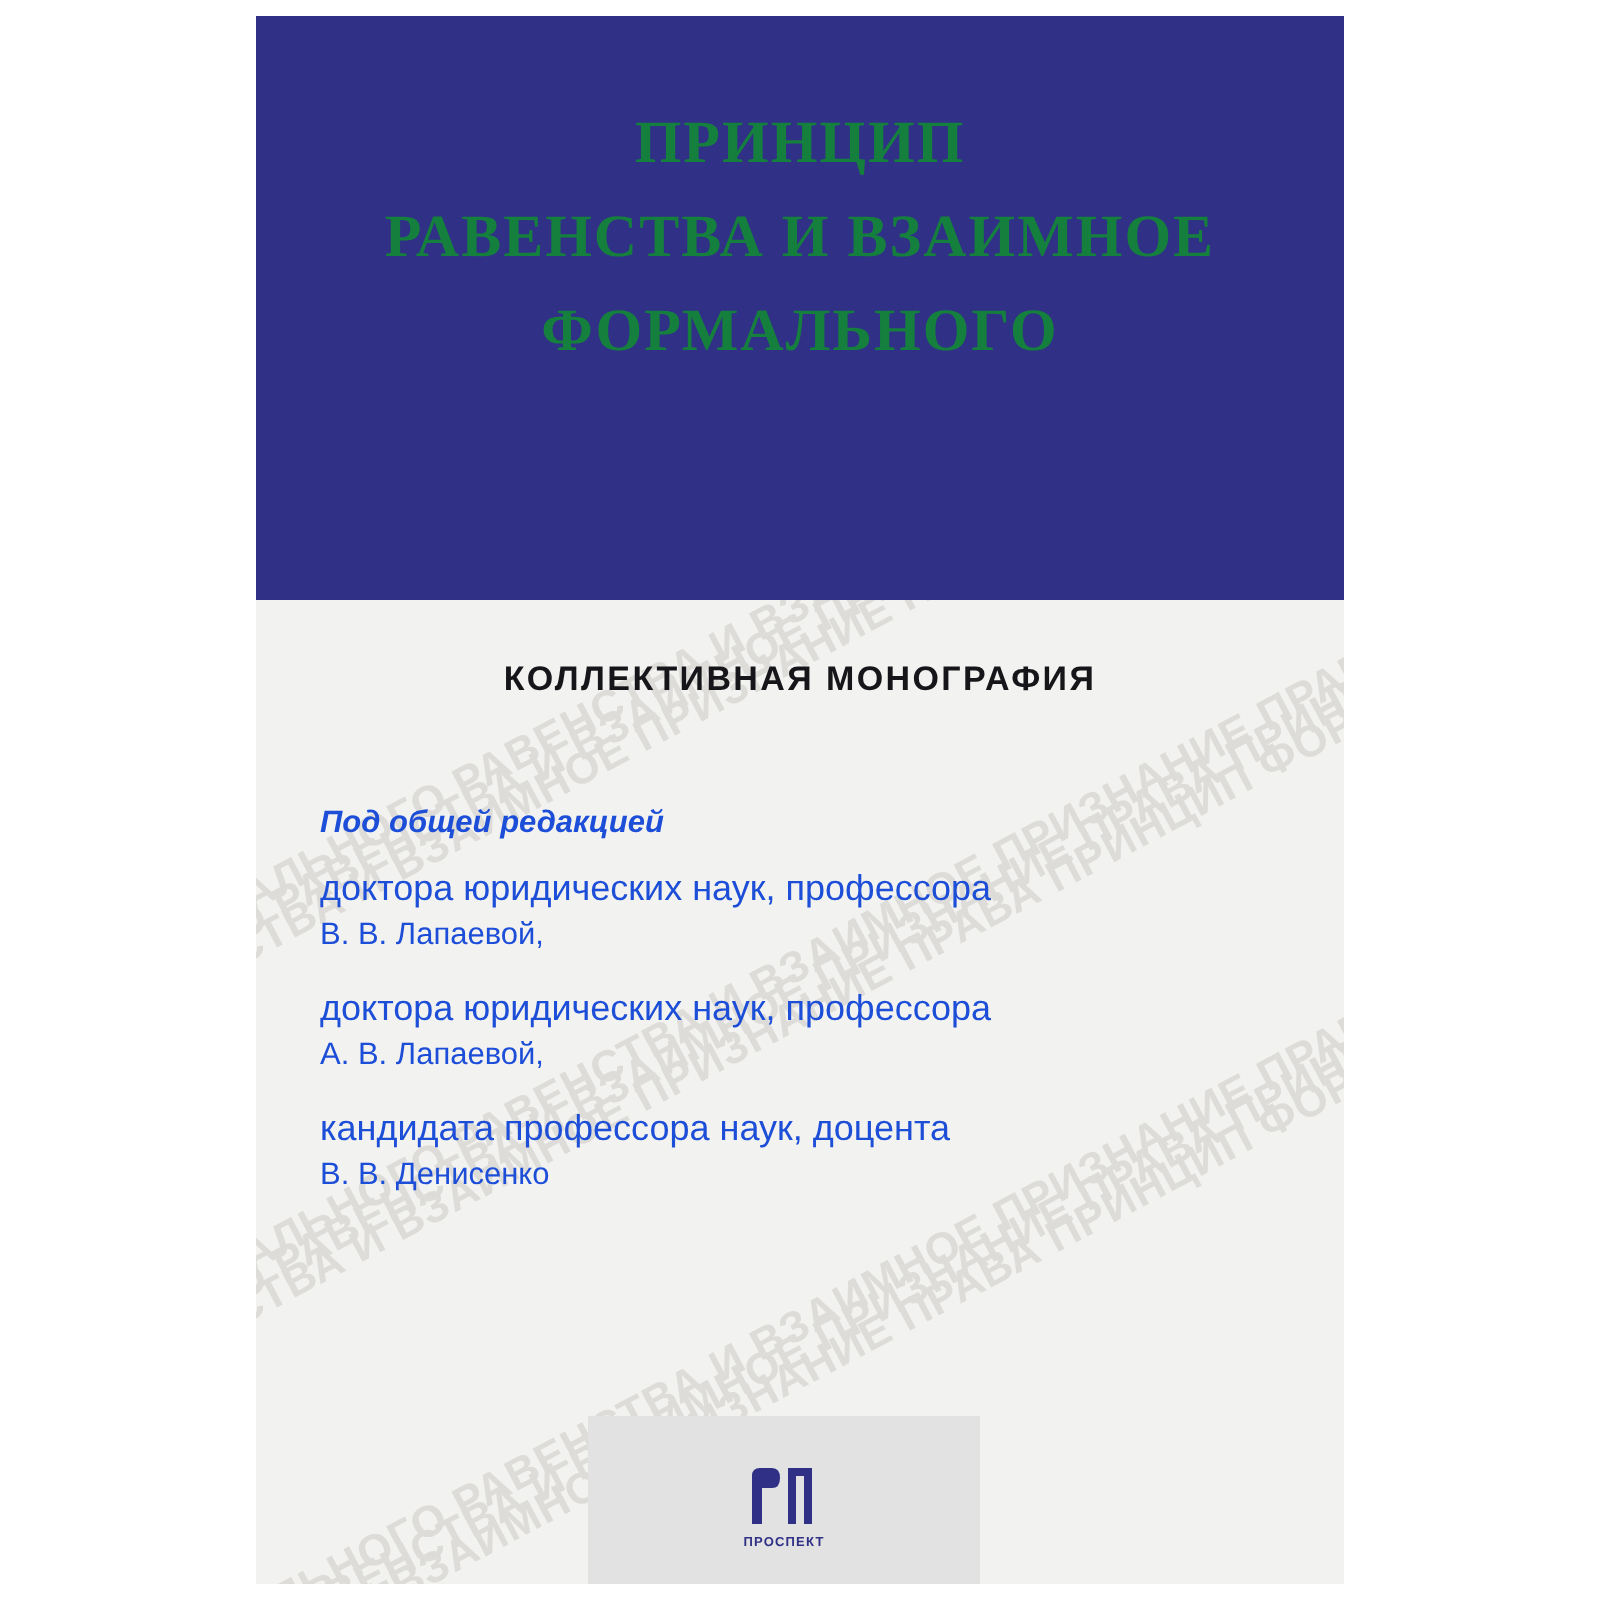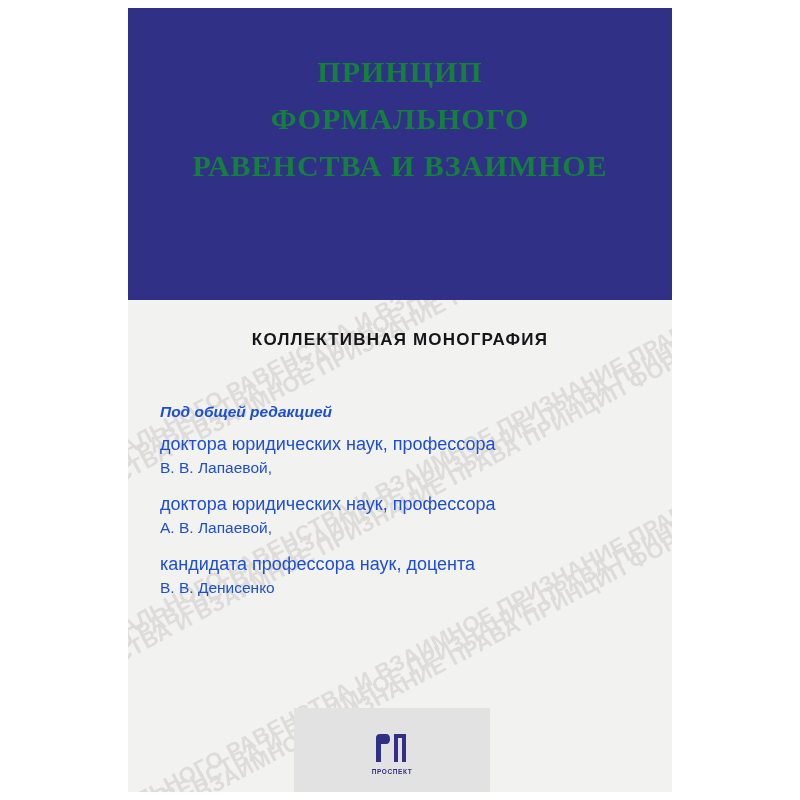--- a/index.html
+++ b/index.html
@@ -157,22 +157,22 @@
       <div class="wm-line" style="left: -240px; top: 540px;">ПРИНЦИП ФОРМАЛЬНОГО РАВЕНСТВА И ВЗАИМНОЕ ПРИЗНАНИЕ ПРАВА ПРИНЦИП ФОРМАЛЬНОГО РАВЕНСТВА И ВЗАИМНОЕ ПРИЗНАНИЕ ПРАВА ПРИНЦИП ФОРМАЛЬНОГО РАВЕНСТВА И ВЗАИМНОЕ ПРИЗНАНИЕ ПРАВА </div>
       <div class="wm-line" style="left:-60px; top:600px;">ПРИНЦИП ФОРМАЛЬНОГО РАВЕНСТВА И ВЗАИМНОЕ ПРИЗНАНИЕ ПРАВА ПРИНЦИП ФОРМАЛЬНОГО РАВЕНСТВА И ВЗАИМНОЕ ПРИЗНАНИЕ ПРАВА ПРИНЦИП ФОРМАЛЬНОГО РАВЕНСТВА И ВЗАИМНОЕ ПРИЗНАНИЕ ПРАВА </div>
       <div class="wm-line" style="left: -150px; top: 660px;">ПРИНЦИП ФОРМАЛЬНОГО РАВЕНСТВА И ВЗАИМНОЕ ПРИЗНАНИЕ ПРАВА ПРИНЦИП ФОРМАЛЬНОГО РАВЕНСТВА И ВЗАИМНОЕ ПРИЗНАНИЕ ПРАВА ПРИНЦИП ФОРМАЛЬНОГО РАВЕНСТВА И ВЗАИМНОЕ ПРИЗНАНИЕ ПРАВА </div>
       <div class="wm-line" style="left: -240px; top: 720px;">ПРИНЦИП ФОРМАЛЬНОГО РАВЕНСТВА И ВЗАИМНОЕ ПРИЗНАНИЕ ПРАВА ПРИНЦИП ФОРМАЛЬНОГО РАВЕНСТВА И ВЗАИМНОЕ ПРИЗНАНИЕ ПРАВА ПРИНЦИП ФОРМАЛЬНОГО РАВЕНСТВА И ВЗАИМНОЕ ПРИЗНАНИЕ ПРАВА </div>
     </div>
 
     <div class="blue-band"></div>
 
     <div class="title">
       <span class="tl">ПРИНЦИП</span>
+      <span class="tl">РАВЕНСТВА И ВЗАИМНОЕ</span>
       <span class="tl">ФОРМАЛЬНОГО</span>
-      <span class="tl">РАВЕНСТВА И ВЗАИМНОЕ</span>
     </div>
 
     <div class="subtitle">КОЛЛЕКТИВНАЯ МОНОГРАФИЯ</div>
 
     <div class="editors">
       <div class="ed-head">Под  общей редакцией</div>
 
       <div class="ed-role">доктора юридических наук, профессора</div>
       <div class="ed-name">В. В. Лапаевой,</div>
 

